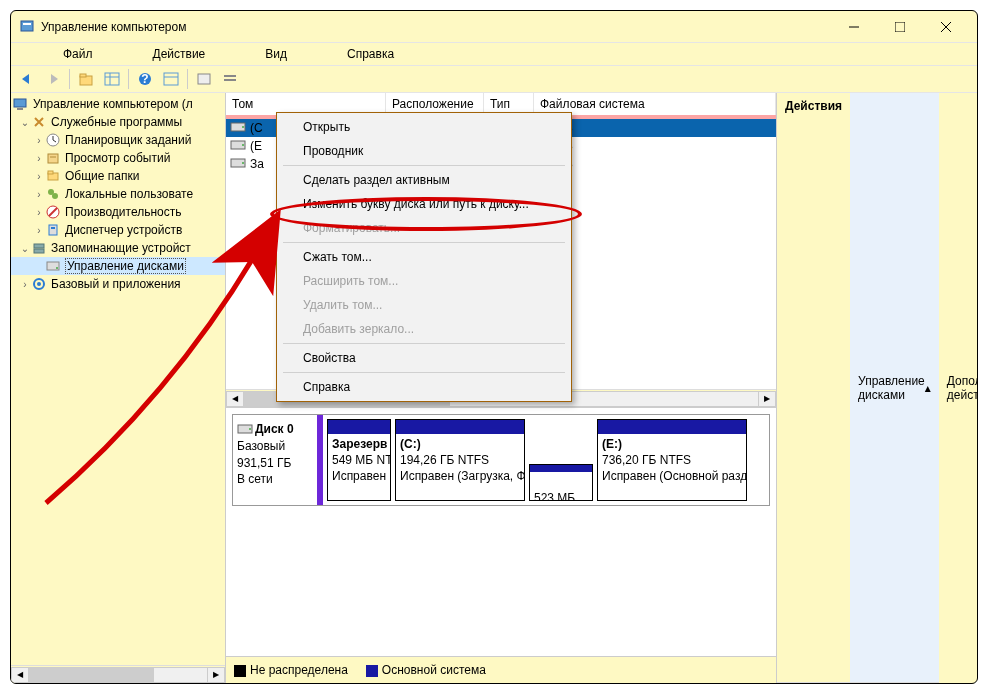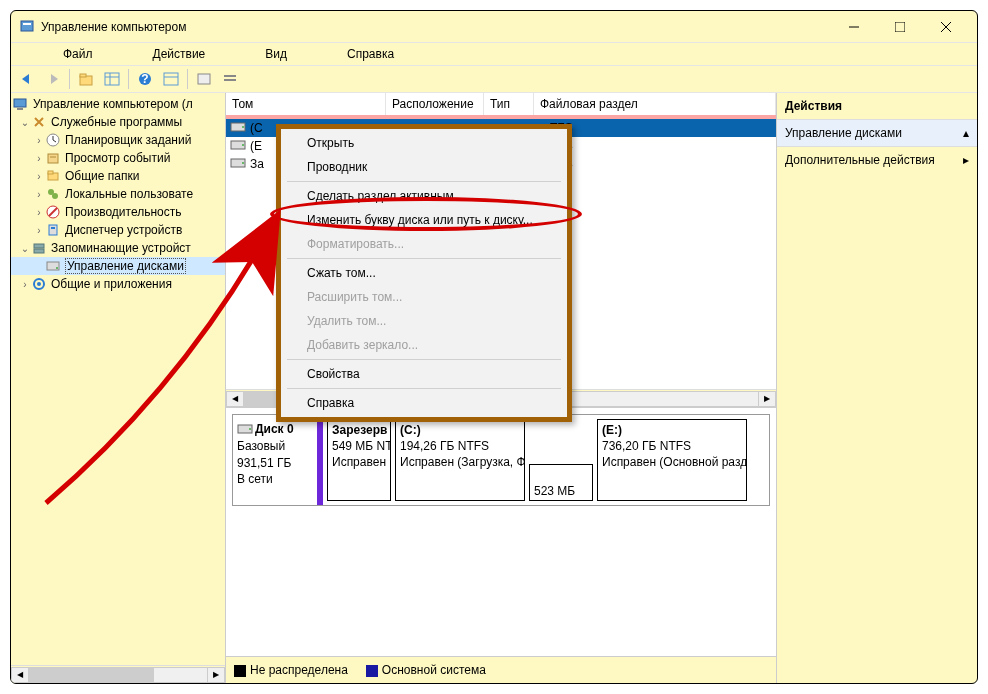--- a/index.html
+++ b/index.html
@@ -33,30 +33,30 @@
 .list-row .txt { white-space: nowrap; }
 .hscroll { height: 18px; border-top: 1px solid #ddd; display: flex; align-items: center; }
 .hscroll .arrow { width: 18px; height: 16px; background: #f0f0f0; border: 1px solid #ccc; display: flex; align-items: center; justify-content: center; font-size: 8px; }
 .hscroll .track { flex: 1; height: 16px; background: #f0f0f0; border: 1px solid #ccc; border-left: none; border-right: none; position: relative; }
 .hscroll .thumb { position: absolute; top: 0; height: 14px; background: #cdcdcd; }
 .disk-area { border-top: 1px solid #ccc; padding: 6px; background: #fff; }
 .disk-row { display: flex; height: 92px; border: 1px solid #999; }
 .disk-info { width: 90px; border-right: 6px solid #6d28d9; padding: 6px 4px; font-size: 11px; line-height: 1.4; }
 .disk-info .vicon { width: 16px; height: 14px; margin-right: 2px; vertical-align: middle; display: inline-block; }
 .partitions { flex: 1; display: flex; padding: 4px; gap: 4px; }
-.part { border: 1px solid #000; display: flex; overflow: hidden; font-size: 11px; }
+.part { border: 1px solid #000; display: flex; flex-direction: column; overflow: hidden; font-size: 11px; }
 .part .phead { height: 14px; background: #1818a3; }
 .part .pbody { padding: 2px 4px; line-height: 1.35; white-space: nowrap; overflow: hidden; }
 .legend { border-top: 1px solid #ccc; padding: 6px 8px; display: flex; gap: 18px; font-size: 11px; }
 .legend .sw { width: 12px; height: 12px; display: inline-block; vertical-align: middle; margin-right: 4px; }
-.right-pane { width: 200px; display: flex; flex-direction: column; }
+.right-pane { width: 200px; display: flex; flex-direction: row; }
 .right-pane .hdr { padding: 6px 8px; font-weight: bold; border-bottom: 1px solid #ddd; }
 .right-pane .acc { background: #e8f1fb; padding: 6px 8px; display: flex; justify-content: space-between; align-items: center; border-bottom: 1px solid #ddd; }
 .right-pane .item { padding: 6px 8px; display: flex; justify-content: space-between; align-items: center; }
-.ctx-menu { position: absolute; background: #f2f2f2; border: 5px solid #a16207; box-shadow: 3px 3px 6px rgba(0,0,0,0.3); width: 296px; z-index: 100; padding: 2px; margin-top: 12px; }
+.ctx-menu { position: absolute; background: #f2f2f2; border: 1px solid #a16207; box-shadow: 3px 3px 6px rgba(0,0,0,0.3); width: 296px; z-index: 100; padding: 2px; }
 .ctx-menu .mrow { height: 24px; display: flex; align-items: center; padding: 0 24px; font-size: 12px; }
 .ctx-menu .mrow.disabled { color: #a0a0a0; }
 .ctx-menu .msep { height: 1px; background: #d0d0d0; margin: 2px 4px; }
 .highlight-oval { position: absolute; border: 4px solid #d40000; border-radius: 50%/50%; pointer-events: none; z-index: 101; }
 .red-arrow { position: absolute; z-index: 102; pointer-events: none; }
 </style>
 </head>
 <body>
 
 <div class="window">
@@ -253,38 +253,38 @@
           <span class="label">Управление дисками</span>
         </div>
         <div class="tree-row" style="padding-left:8px">
           <span class="exp">›</span>
           <span class="ticon">
               <svg width="14" height="14">
                 <circle cx="7" cy="7" r="5" fill="none" stroke="#2b7cd3" stroke-width="2"></circle>
                 <circle cx="7" cy="7" r="2" fill="#2b7cd3"></circle>
               </svg>
             </span>
-          <span class="label">Общие и приложения</span>
+          <span class="label">Базовый и приложения</span>
         </div>
       </div>
       <div class="hscroll" style="position:absolute;bottom:0;left:0;right:0">
         <div class="arrow">◀</div>
         <div class="track">
             <div class="thumb" style="left:0;width:70%"></div>
           </div>
         <div class="arrow">▶</div>
       </div>
     </div>
 
     <div class="mid-pane">
       <div class="list-header">
         <div class="col" style="width:160px">Том</div>
         <div class="col" style="width:98px">Расположение</div>
         <div class="col" style="width:50px">Тип</div>
-        <div class="col" style="flex:1">Файловая раздел</div>
+        <div class="col" style="flex:1">Файловая система</div>
       </div>
       <div class="list-body" id="vol-list">
           <div class="list-row selected">
             <span class="vol-icon"><svg width="16" height="12">
                 <rect x="1" y="2" width="14" height="8" fill="#ddd" stroke="#666"></rect>
                 <circle cx="13" cy="6" r="1" fill="#4a4"></circle>
               </svg></span>
             <span class="txt" style="width:300px">(C</span>
             <span class="txt">TFS</span>
           </div>

